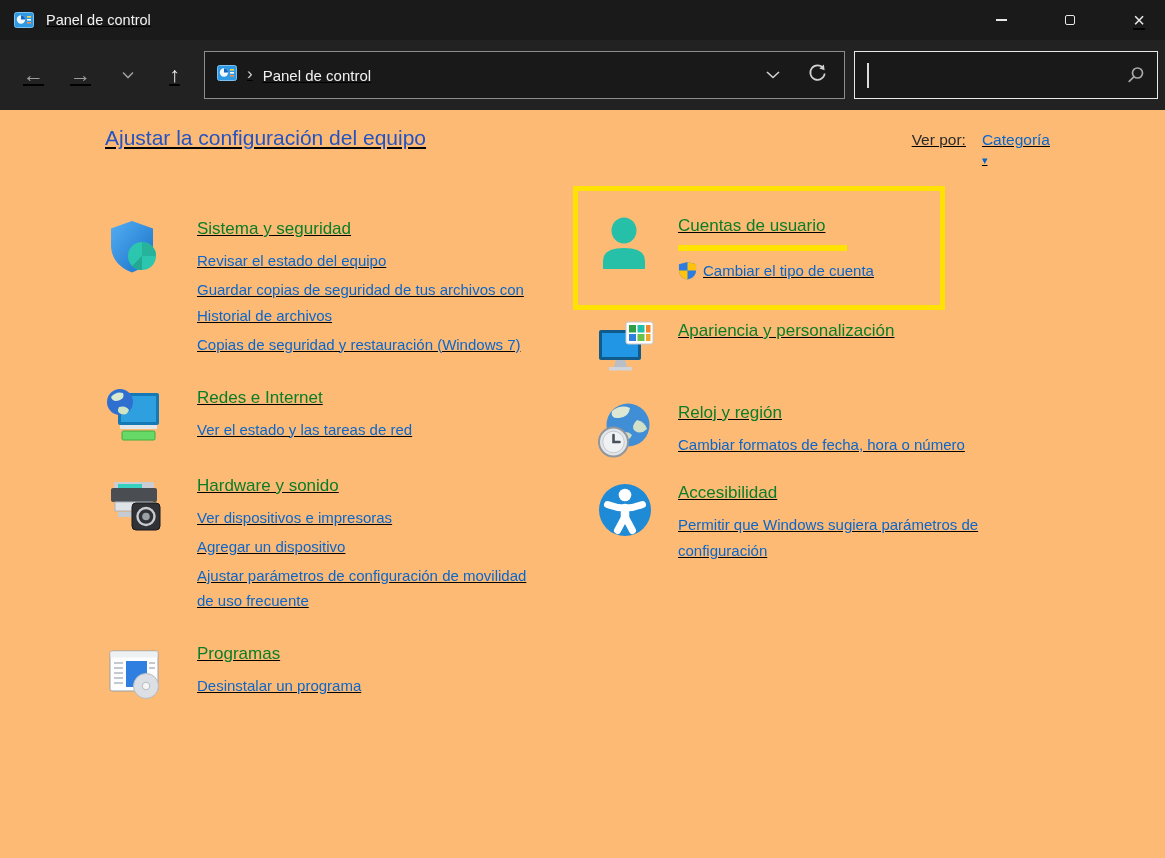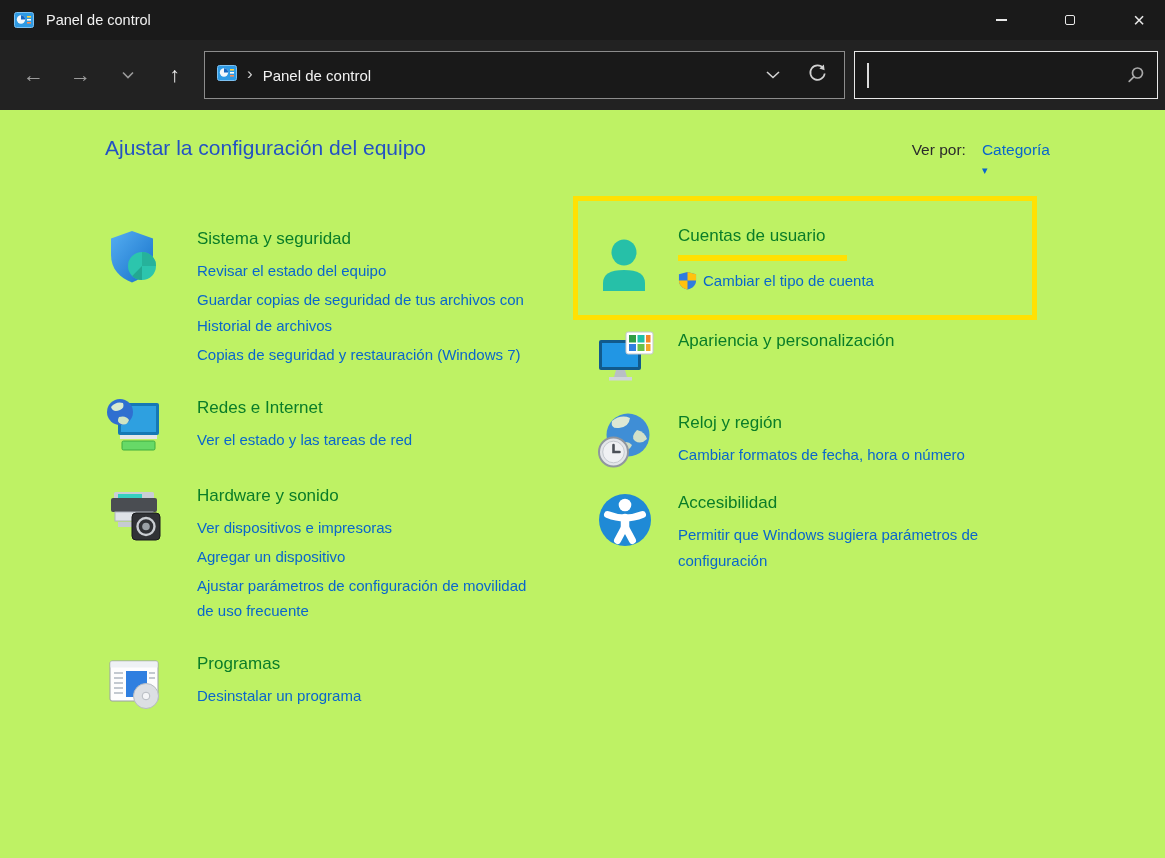--- a/index.html
+++ b/index.html
@@ -5,21 +5,21 @@
   :root{
     --titlebar-bg:#1a1a1a; --navbar-bg:#222222; --field-bg:#191919;
     --field-border:#8c8c8c; --search-border:#e8e8e8;
     --txt-light:#f2f2f2; --txt-dim:#9b9b9b;
     --heading-blue:#2352c3; --cat-green:#0a7d28; --link-blue:#0a66cc;
     --hl-yellow:#ffe103;
   }
   *{box-sizing:border-box;margin:0;padding:0;}
   html,body{width:1165px;height:858px;overflow:hidden;}
   body{font-family:"Liberation Sans",sans-serif;background:#fff;}
-  .window{width:1165px;height:858px;display:flex;flex-direction:column;background:#fff;}
+  .window{width:1165px;height:858px;display:flex;flex-direction:column;background:#fff;text-decoration:underline;}
 
   
   .titlebar{height:40px;background:var(--titlebar-bg);display:flex;align-items:center;flex:none;}
   .titlebar-icon{margin-left:14px;width:20px;height:20px;display:flex;align-items:center;}
   .title-text{margin-left:12px;color:var(--txt-light);font-size:14.5px;}
   .caption-buttons{margin-left:auto;display:flex;height:100%;gap:17px;}
   .cap-btn{width:52px;height:100%;display:flex;align-items:center;justify-content:center;color:#e8e8e8;cursor:default;}
   .glyph-min{width:11px;height:1.3px;background:#e8e8e8;}
   .glyph-max{width:10px;height:10px;border:1.3px solid #e8e8e8;border-radius:2px;}
   .glyph-close{font-size:20px;line-height:1;color:#e8e8e8;}
@@ -33,21 +33,21 @@
   .addr-crumb{display:flex;align-items:center;gap:10px;}
   .crumb-sep{color:#cfcfcf;font-size:17px;padding-bottom:2px;}
   .crumb-text{color:var(--txt-light);font-size:15px;}
   .addr-right{margin-left:auto;display:flex;align-items:center;gap:26px;padding-right:4px;}
   .search-box{margin-left:9px;width:304px;height:48px;background:var(--field-bg);border:1.5px solid var(--search-border);display:flex;align-items:center;padding:0 12px;}
   .caret{width:1.5px;height:25px;background:#dcdcdc;flex:none;}
   .search-input{flex:1;background:transparent;border:none;outline:none;color:#f0f0f0;font-size:15px;height:100%;min-width:0;}
   .search-box svg{flex:none;}
 
   
-  .content{flex:1;background:#bef264;padding:26px 0 0 105px;}
+  .content{flex:1;background:#fdba74;padding:16px 0 0 105px;}
   .content-header{display:flex;align-items:baseline;width:945px;}
   .page-heading{font-size:21px;font-weight:400;color:var(--heading-blue);}
   .view-by{margin-left:auto;display:flex;align-items:baseline;gap:16px;font-size:15.5px;text-align:right;}
   .view-by-label{color:#2b2b2b;}
   .view-by-value{color:var(--link-blue);cursor:pointer;display:flex;align-items:baseline;gap:6px;flex-direction:column;}
   .view-by-caret{font-size:11px;position:relative;top:-1px;}
 
   .columns{display:flex;margin-top:48px;}
   .col-left{width:492px;flex:none;}
   .col-right{flex:1;}
@@ -57,21 +57,21 @@
   .icon-cell{width:92px;flex:none;padding-top:2px;}
   .col-right .icon-cell{width:81px;}
   .text-cell{width:330px;}
   .col-right .text-cell{width:372px;}
   .section-title{font-size:17px;color:var(--cat-green);line-height:26px;margin-bottom:6px;width:fit-content;cursor:pointer;}
   .task-link{font-size:15px;color:var(--link-blue);line-height:25.5px;margin-bottom:3.5px;cursor:pointer;}
   .task-link.with-uac{display:flex;align-items:center;gap:6px;}
   .uac-wrap{display:inline-flex;flex:none;}
 
   
-  .section.highlighted{border:5px solid var(--hl-yellow);margin:-30px 0 8px -24px;padding:22px 10px 18px 19px;width:464px;align-items:flex-end;}
+  .section.highlighted{border:5px solid var(--hl-yellow);margin:-30px 0 8px -24px;padding:22px 10px 18px 19px;width:372px;}
   .hl-underline{height:6px;background:var(--hl-yellow);margin:2px 0 7px 0;}
 </style>
 </head>
 <body>
 
 <div class="window">
 
   <div class="titlebar">
     <span class="titlebar-icon">
       <svg width="20" height="20" viewBox="0 0 20 20">

